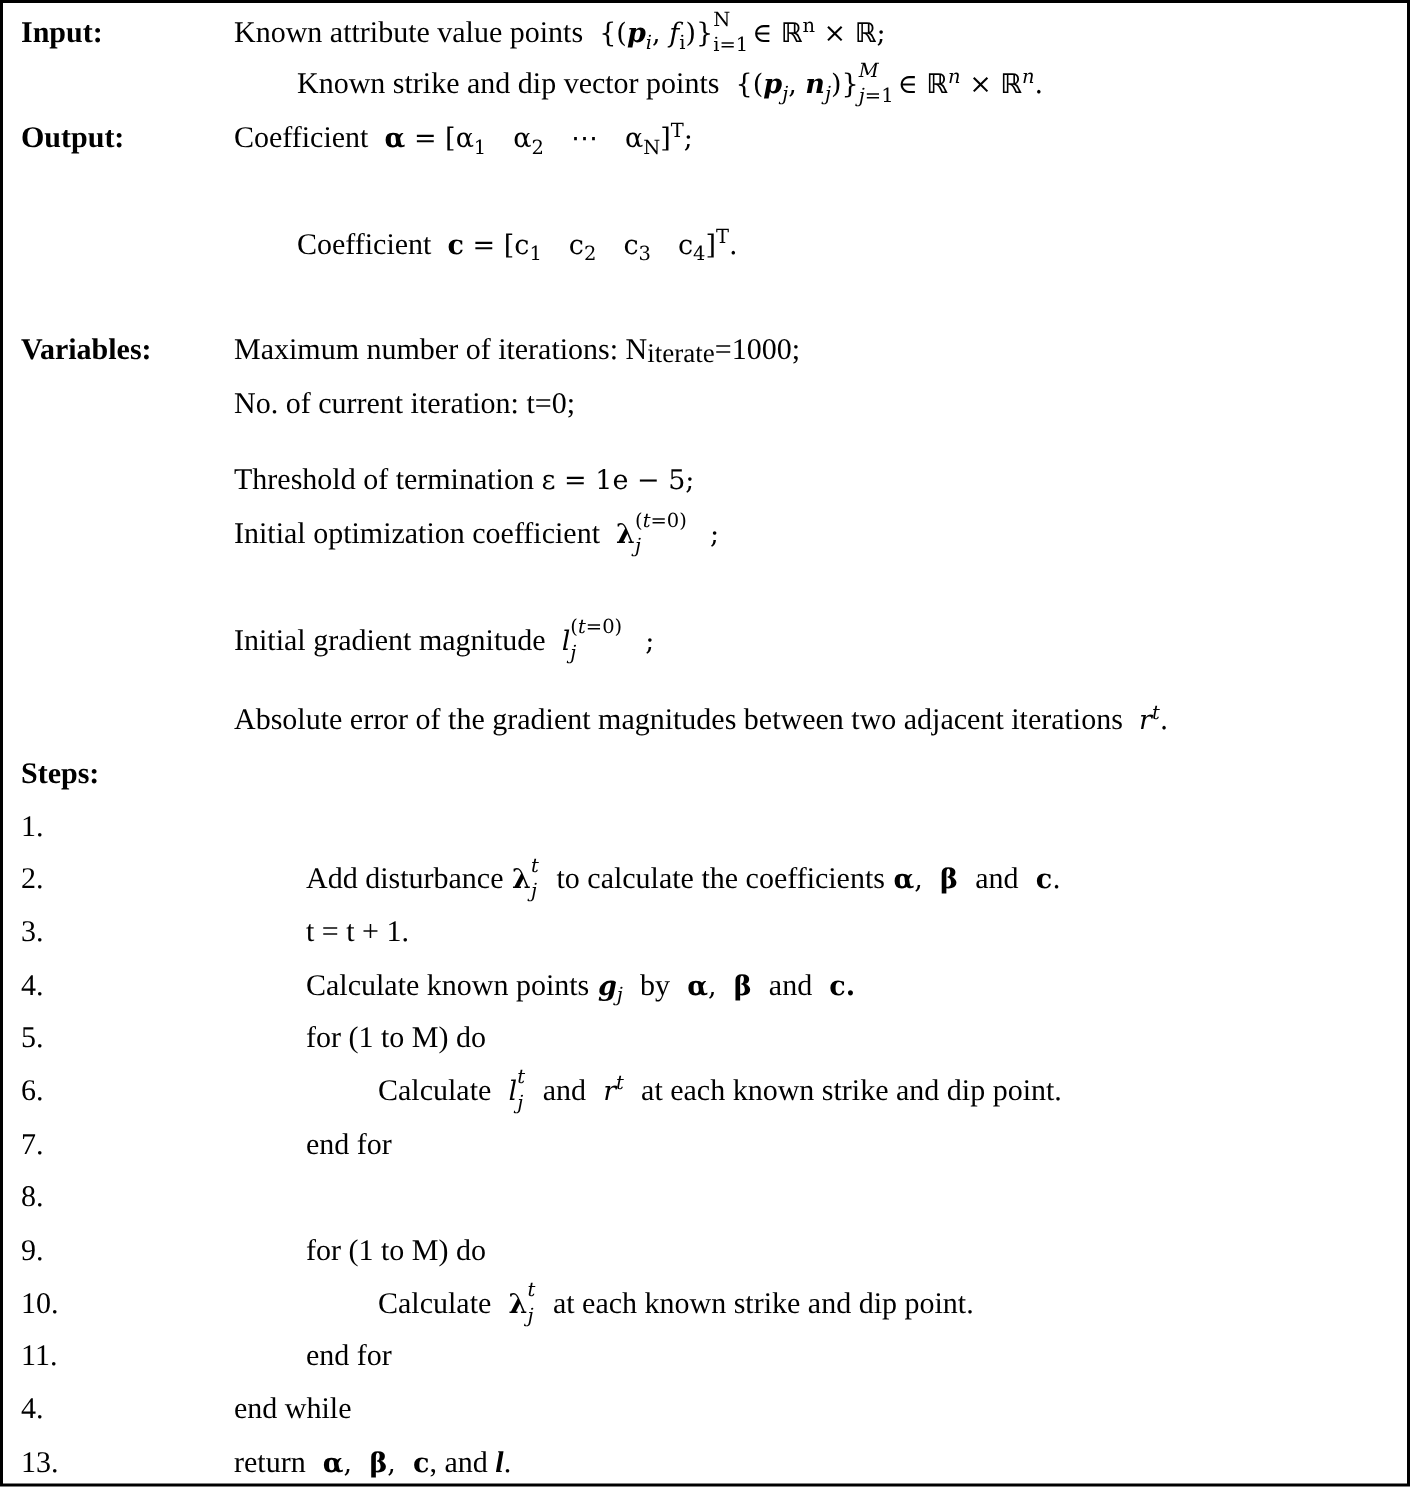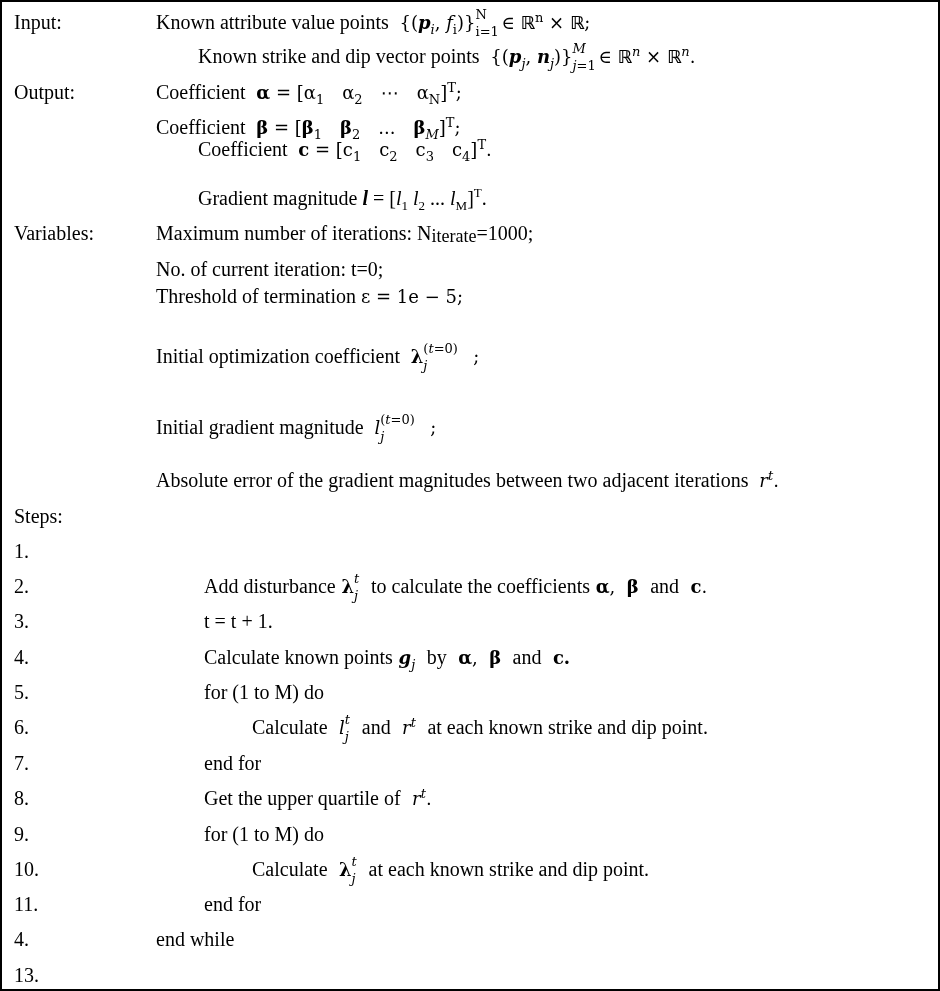--- a/index.html
+++ b/index.html
@@ -4,21 +4,21 @@
 <style>
   html, body { margin: 0; padding: 0; background: #ffffff; }
   body { width: 940px; height: 991px; position: relative; overflow: hidden; }
   .box {
     position: absolute; left: 0; top: 0; width: 936px; height: 987px;
     border: 2px solid #000; background: #fff;
     font-family: "Liberation Serif", "DejaVu Serif", serif;
     font-size: 20px; color: #000;
   }
   .row { position: absolute; left: 0; right: 0; height: 28px; line-height: 28px; white-space: nowrap; }
-  .lbl { position: absolute; left: 12px; font-weight: normal; }
+  .lbl { position: absolute; left: 12px; font-weight: bold; }
   .num { position: absolute; left: 12px; }
   .txt { position: absolute; }
   .c0 { left: 154px; }
   .c0b { left: 152px; margin-left: 44px; }
   .c1 { left: 202px; }
   .c2 { left: 250px; }
   .bi { font-weight: bold; font-style: italic; }
   .m { font-family: "DejaVu Serif", serif; font-size: 18px; }
   .bb { font-family: "DejaVu Sans", sans-serif; font-weight: bold; font-size: 18px; }
   sub, sup { font-size: 13px; line-height: 0; }
@@ -47,47 +47,35 @@
     </span>
   </div>
 
   <div class="row" style="top:76px">
     <span class="lbl">Output:</span>
     <span class="txt c0">
       <span>Coefficient</span>
       <span class="m">&nbsp;<b>α</b> = [α<sub>1</sub><span class="gap"></span>α<sub>2</sub><span class="gap"></span>⋯<span class="gap"></span>α<sub>N</sub>]<sup>T</sup>;</span>
     </span>
   </div>
-  <div class="row" style="top:111px">
-    <span class="txt c0">
-      <span>Coefficient</span>
-      <span class="m">&nbsp;<b>β</b> = [<b>β</b><sub>1</sub><span class="gap"></span><b>β</b><sub>2</sub><span class="gap"></span>...<span class="gap"></span><b>β</b><sub><i>M</i></sub>]<sup>T</sup>;</span>
-    </span>
-  </div>
-  <div class="row" style="top:133px">
+  <div class="row" style="top:147px">
     <span class="txt c0b">
       <span>Coefficient</span>
       <span class="m">&nbsp;<b>c</b> = [c<sub>1</sub><span class="gap"></span>c<sub>2</sub><span class="gap"></span>c<sub>3</sub><span class="gap"></span>c<sub>4</sub>]<sup>T</sup>.</span>
-    </span>
-  </div>
-  <div class="row" style="top:182px">
-    <span class="txt c0b">
-      <span>Gradient magnitude</span>
-      <span> <span class="bi">l</span> = [<i>l</i><sub>1</sub> <i>l</i><sub>2</sub> ... <i>l</i><sub>M</sub>]<sup>T</sup>.</span>
     </span>
   </div>
 
   <div class="row" style="top:217px">
     <span class="lbl">Variables:</span>
     <span class="txt c0"><span>Maximum number of iterations: N</span><span class="small" style="vertical-align:-2px">iterate</span><span>=1000;</span></span>
   </div>
   <div class="row" style="top:253px">
     <span class="txt c0">No. of current iteration: t=0;</span>
   </div>
-  <div class="row" style="top:280px">
+  <div class="row" style="top:304px">
     <span class="txt c0">
       <span>Threshold of termination</span>
       <span class="m">ε = 1e − 5;</span>
     </span>
   </div>
   <div class="row" style="top:340px">
     <span class="txt c0">
       <span>Initial optimization coefficient</span>
       <span class="m">&nbsp;<b>λ</b><span class="ss" style="width:50px"><span class="sp">(<i>t</i>=0)</span><span class="sb"><i>j</i></span></span>;</span>
     </span>
@@ -131,35 +119,35 @@
   <div class="row" style="top:711px">
     <span class="num">6.</span>
     <span class="txt c2"><span>Calculate</span><span class="m">&nbsp; <i>l</i><span class="ss" style="width:12px"><span class="sp"><i>t</i></span><span class="sb"><i>j</i></span></span></span> <span>and</span><span class="m">&nbsp; <i>r</i><sup><i>t</i></sup>&nbsp; </span><span>at each known strike and dip point.</span></span>
   </div>
   <div class="row" style="top:747px">
     <span class="num">7.</span>
     <span class="txt c1">end for</span>
   </div>
   <div class="row" style="top:782px">
     <span class="num">8.</span>
-    <span class="txt c1"><span>Get the upper quartile of</span><span class="m">&nbsp; <i>r</i><sup><i>t</i></sup>.</span></span>
   </div>
   <div class="row" style="top:818px">
     <span class="num">9.</span>
     <span class="txt c1">for (1 to M) do</span>
   </div>
   <div class="row" style="top:853px">
     <span class="num">10.</span>
     <span class="txt c2"><span>Calculate</span><span class="m">&nbsp; <b>λ</b><span class="ss" style="width:12px"><span class="sp"><i>t</i></span><span class="sb"><i>j</i></span></span></span> <span>at each known strike and dip point.</span></span>
   </div>
   <div class="row" style="top:888px">
     <span class="num">11.</span>
     <span class="txt c1">end for</span>
   </div>
   <div class="row" style="top:923px">
     <span class="num">4.</span>
     <span class="txt c0">end while</span>
   </div>
   <div class="row" style="top:959px">
     <span class="num">13.</span>
+    <span class="txt c0"><span>return</span><span class="m">&nbsp; <b>α</b>,&nbsp; <b>β</b>,&nbsp; <b>c</b></span><span>, and</span> <span class="bi">l</span>.</span>
   </div>
 
 </div>
 
 </body></html>

